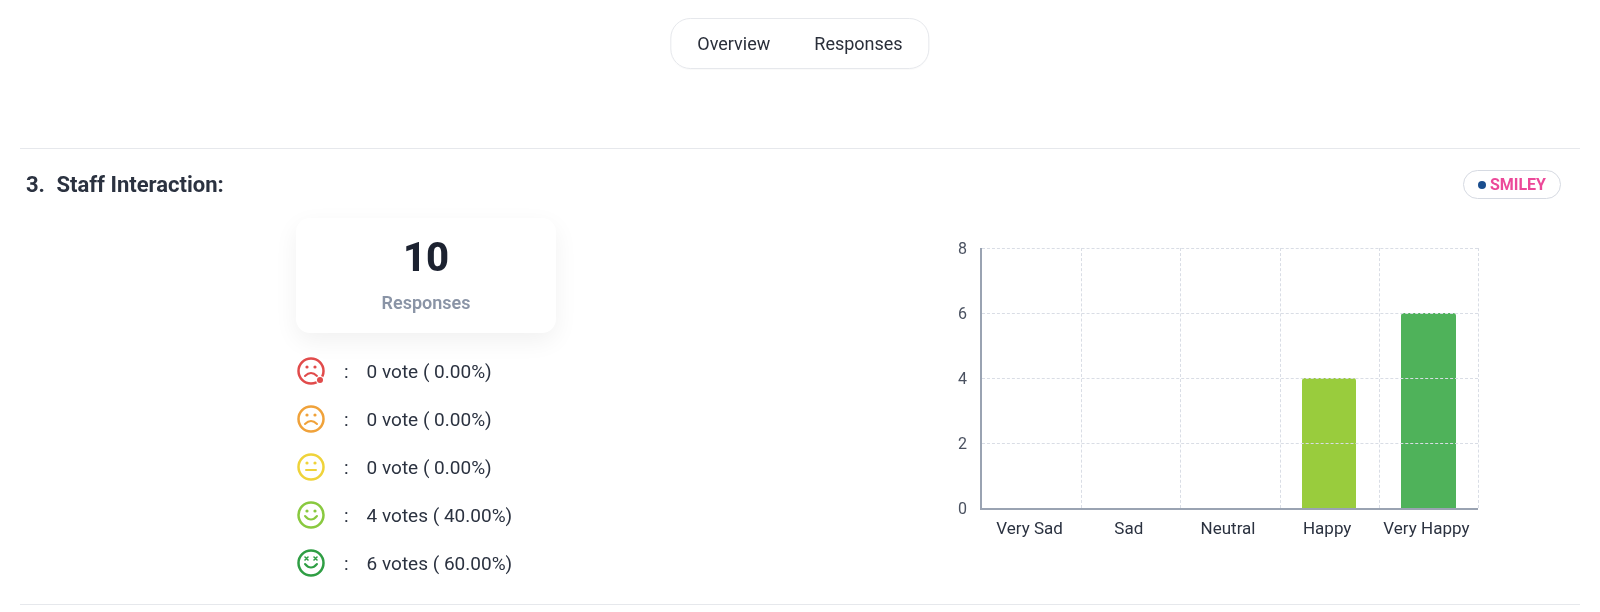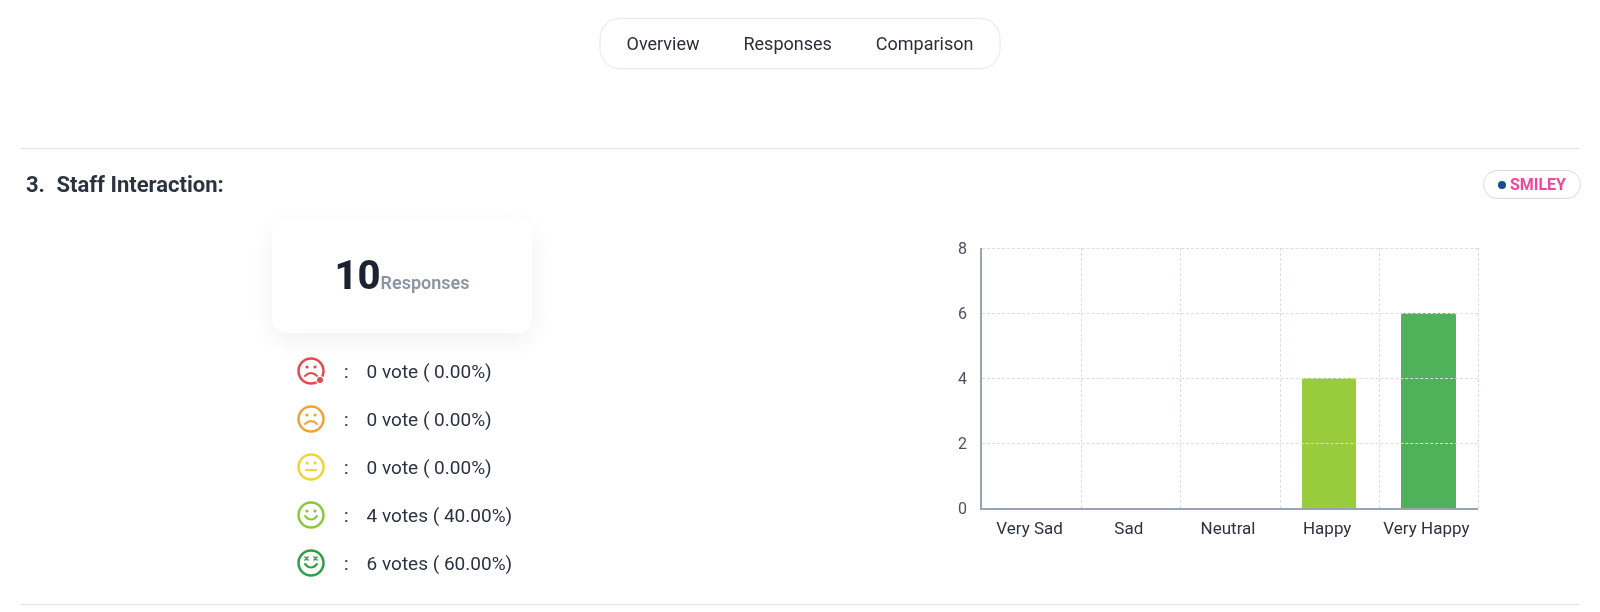--- a/index.html
+++ b/index.html
@@ -21,30 +21,30 @@
   .tabs{position:absolute;top:18px;left:50%;transform:translateX(-50%);
     display:flex;align-items:center;border:1px solid var(--divider);
     border-radius:20px;padding:4px;box-shadow:0 1px 0 rgba(0,0,0,.02);}
   .tab{padding:10px 22px;border-radius:10px;font-size:18px;color:#2a2f3a;cursor:pointer;}
   .tab.active{background:var(--tab-active);color:#fff;}
 
   
   .hline{position:absolute;height:1px;background:var(--divider);}
 
   
-  .q-header{position:absolute;top:170px;left:26px;right:19px;display:flex;justify-content:space-between;align-items:center;text-align:center;}
+  .q-header{position:absolute;top:170px;left:26px;right:39px;display:flex;justify-content:space-between;align-items:center;text-align:center;}
   .q-title{font-size:22px;font-weight:700;color:#2b3240;}
   .q-num{font-weight:700;margin-right:6px;}
   .badge{display:inline-flex;align-items:center;gap:4px;border:1px solid var(--badge-border);
     border-radius:18px;padding:4px 14px;font-weight:700;color:#ec4899;}
   .badge .dot{width:8px;height:8px;border-radius:50%;background:#1b4e8e;display:inline-block;}
 
   
-  .card{position:absolute;top:218px;left:272px;width:260px;height:115px;border-radius:14px;
-    box-shadow:var(--card-shadow);background:#fff;display:flex;flex-direction:row;
+  .card{position:absolute;top:218px;left:296px;width:260px;height:115px;border-radius:14px;
+    box-shadow:var(--card-shadow);background:#fff;display:flex;flex-direction:column;
     align-items:center;justify-content:center;}
   .card .big{font-size:40px;font-weight:800;color:#1c2230;line-height:1;}
   .card .sub{margin-top:14px;color:var(--muted);font-weight:600;font-size:18px;}
 
   
   .legend{position:absolute;top:356px;left:296px;display:flex;flex-direction:column;gap:18px;}
   .lrow{display:flex;align-items:center;gap:18px;font-size:19px;color:#2b3240;}
   .colon{color:#2b3240;}
   .icon{width:30px;height:30px;flex:0 0 30px;}
 
@@ -59,21 +59,20 @@
   .xlabels{position:absolute;left:40px;right:28px;bottom:0;height:24px;}
   .xlab{position:absolute;bottom:0;transform:translateX(-50%);font-size:17px;color:#2b3240;white-space:nowrap;}
 </style>
 </head>
 <body>
 <div class="page">
 
 <div class="tabs">
   <div class="tab">Overview</div>
   <div class="tab">Responses</div>
-  <div class="tab">Comparison</div>
 </div>
 
 <div class="hline" style="top:148px;left:20px;right:20px;"></div>
 
 <div class="q-header">
   <div class="q-title">
     <span class="q-num">3.</span>
     <span>Staff Interaction:</span>
   </div>
   <div class="badge">

